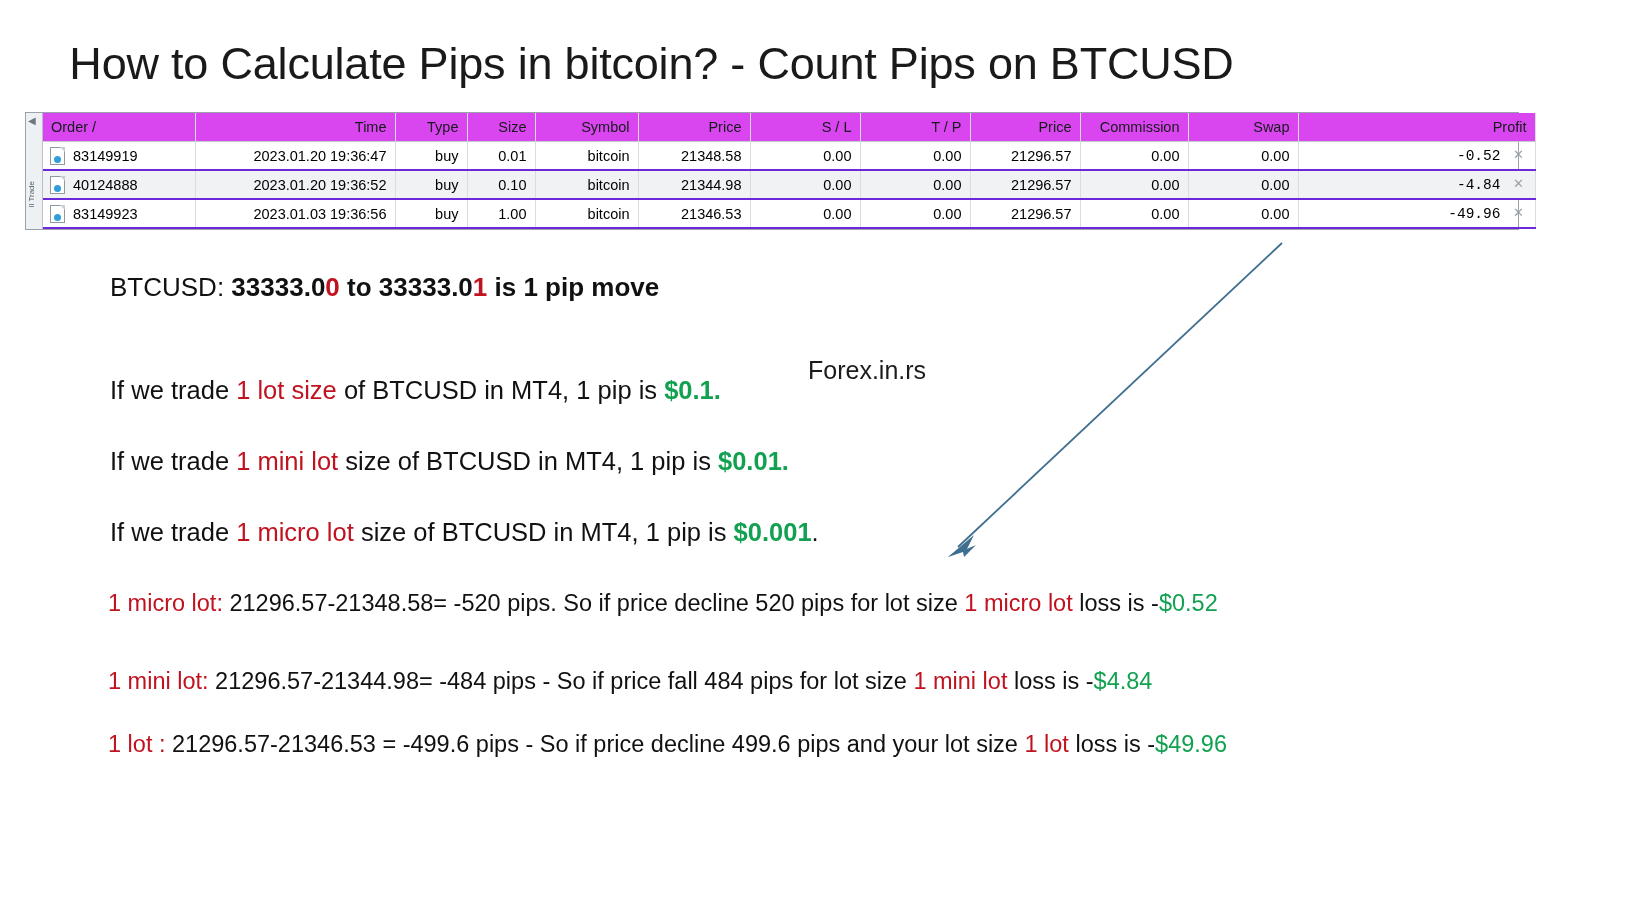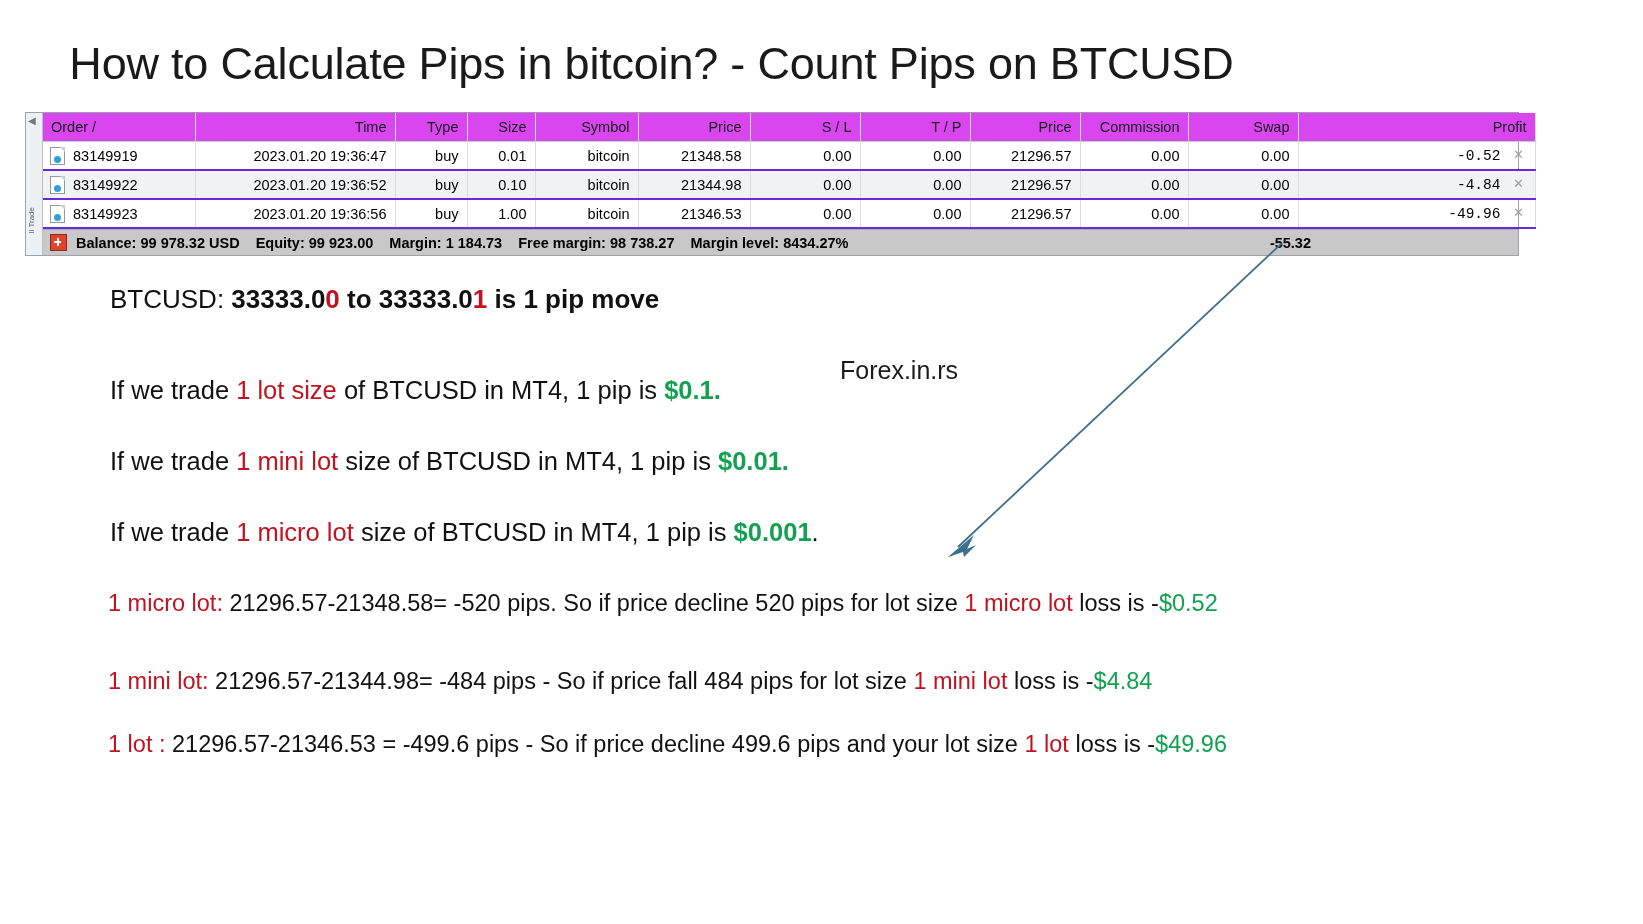--- a/index.html
+++ b/index.html
@@ -214,30 +214,28 @@
     font-family: "Liberation Sans", sans-serif;
   }
   .red { color: #c1121f; }
   .green { color: #12a150; font-weight: bold; }
   .bold { font-weight: bold; }
 
   #pip-move-line {
     left: 110px;
     top: 272px;
     font-size: 26px;
-    margin-top: 12px;
   }
   #watermark {
     position: absolute;
     left: 808px;
     top: 356px;
     font-size: 25px;
     color: #1b1b1b;
     white-space: nowrap;
-    margin-left: 32px;
   }
   #lot-line-0 { left: 110px; top: 376px; }
   #lot-line-1 { left: 110px; top: 447px; }
   #lot-line-2 { left: 110px; top: 518px; }
 
   .calc-line {
     position: absolute;
     font-size: 23.5px;
     color: #111111;
     white-space: nowrap;
@@ -306,21 +304,21 @@
         <td>0.00</td>
         <td>0.00</td>
         <td class="profit-cell">
           <span class="profit-val">-0.52</span>
           <span class="close-x">✕</span>
         </td>
       </tr>
       <tr class="alt">
         <td class="order-cell">
           <span class="doc-icon"></span>
-          <span>83149922</span>
+          <span>40124888</span>
         </td>
         <td>2023.01.20 19:36:52</td>
         <td>buy</td>
         <td>0.10</td>
         <td>bitcoin</td>
         <td>21344.98</td>
         <td>0.00</td>
         <td>0.00</td>
         <td>21296.57</td>
         <td>0.00</td>
@@ -328,47 +326,38 @@
         <td class="profit-cell">
           <span class="profit-val">-4.84</span>
           <span class="close-x">✕</span>
         </td>
       </tr>
       <tr>
         <td class="order-cell">
           <span class="doc-icon"></span>
           <span>83149923</span>
         </td>
-        <td>2023.01.20 19:36:56</td>
+        <td>2023.01.03 19:36:56</td>
         <td>buy</td>
         <td>1.00</td>
         <td>bitcoin</td>
         <td>21346.53</td>
         <td>0.00</td>
         <td>0.00</td>
         <td>21296.57</td>
         <td>0.00</td>
         <td>0.00</td>
         <td class="profit-cell">
           <span class="profit-val">-49.96</span>
           <span class="close-x">✕</span>
         </td>
       </tr>
     </tbody>
   </table>
 
-  <div id="balance-bar">
-    <span class="plus-box"></span>
-    <span class="bal-item">Balance: 99 978.32 USD</span>
-    <span class="bal-item">Equity: 99 923.00</span>
-    <span class="bal-item">Margin: 1 184.73</span>
-    <span class="bal-item">Free margin: 98 738.27</span>
-    <span class="bal-item">Margin level: 8434.27%</span>
-    <span id="balance-total">-55.32</span>
-  </div>
 </div>
 
 <svg id="arrow-svg" viewBox="0 0 370 335">
   <line x1="352" y1="8" x2="28" y2="312" stroke="#3f6f8f" stroke-width="1.8"></line>
   <polygon points="18,322 44,300 36,316 30,318" fill="#3f6f8f"></polygon>
   <polygon points="18,322 46,310 34,322 32,312" fill="#3f6f8f"></polygon>
 </svg>
 
 <div class="line" id="pip-move-line">
   <span>BTCUSD:</span>

